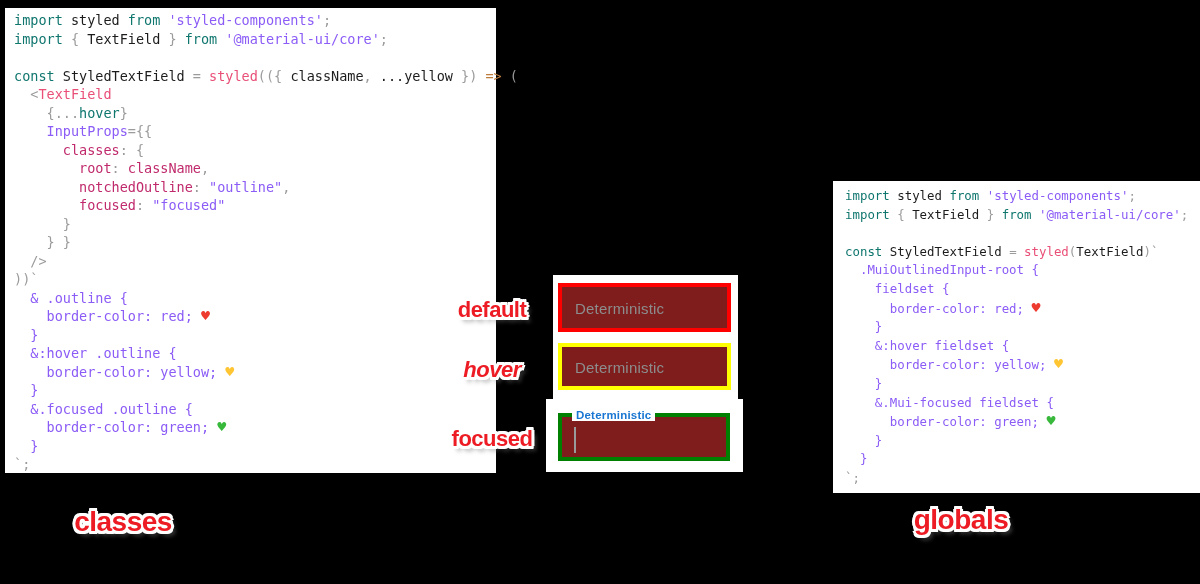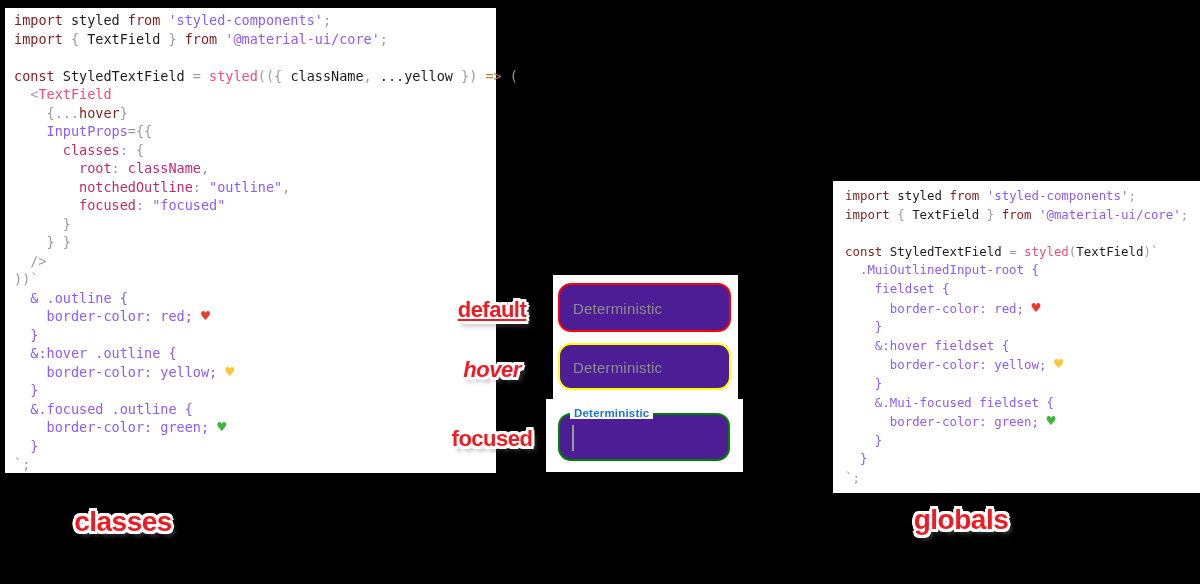--- a/index.html
+++ b/index.html
@@ -13,38 +13,38 @@
   .code-panel{
     position:absolute;background:#ffffff;
     font-family:"DejaVu Sans Mono","Liberation Mono",monospace;
   }
   .code-panel .line{white-space:pre;}
   #panel-classes{left:5px;top:8px;width:491px;height:465px;padding:3px 0 0 9px;box-sizing:border-box;
     font-size:13.5px;line-height:18.5px;}
   #panel-globals{left:833px;top:181px;width:367px;height:312px;padding:6px 0 0 12px;box-sizing:border-box;
     font-size:12.4px;line-height:18.6px;}
 
-  .kw{color:#7f1d1d;}          
+  .kw{color:#0f766e;}          
   .pl{color:#1c1c1c;}          
   .pn{color:#9b9b9b;}          
   .gr{color:#8b5cf6;}          
   .ky{color:#c02a6c;}          
   .rs{color:#e94f77;}          
   .ar{color:#bd7c3b;}          
   .hr{color:#ee3b30;font-size:15px;}
   .hy{color:#ffc533;font-size:15px;}
   .hg{color:#39b93c;font-size:15px;}
 
   
   .demo-card{position:absolute;background:#ffffff;}
   #card-upper{left:553px;top:275px;width:185px;height:124px;}
   #card-lower{left:546px;top:399px;width:197px;height:73px;}
 
   .mui-field{
-    position:absolute;background:#4c1d95;border:2px solid #eab308;border-radius:13px;
+    position:absolute;background:#7f1d1d;border:4px solid #eab308;border-radius:0;
     box-sizing:border-box;
   }
   #field-default{left:558px;top:283px;width:173px;height:49px;}
   #field-hover{left:558px;top:343px;width:173px;height:47px;}
   #field-focused{left:558px;top:413px;width:172px;height:48px;}
   .placeholder{
     position:absolute;left:13px;top:50%;transform:translateY(-50%);
     font-size:15px;color:#8d8d8d;letter-spacing:.2px;
   }
   .notch-label{
@@ -58,21 +58,21 @@
     position:absolute;color:#ed1c24;font-weight:bold;text-align:center;
     letter-spacing:-0.5px;
     text-shadow:
       -2px -2px 0 #fff, 2px -2px 0 #fff, -2px 2px 0 #fff, 2px 2px 0 #fff,
       -3px 0 0 #fff, 3px 0 0 #fff, 0 -3px 0 #fff, 0 3px 0 #fff,
       -2px 3px 0 #fff, 2px 3px 0 #fff, -2px -3px 0 #fff, 2px -3px 0 #fff,
       4px 5px 4px rgba(110,110,110,.65);
   }
   .sticker.small{font-size:22px;width:120px;}
   .sticker.big{font-size:28px;width:170px;}
-  #stk-default{left:432px;top:297px;text-decoration:underline;}
+  #stk-default{left:432px;top:297px;}
   #stk-hover{left:432px;top:357px;font-style:italic;}
   #stk-focused{left:432px;top:426px;}
   #stk-classes{left:38px;top:506px;}
   #stk-globals{left:876px;top:504px;}
 </style>
 </head>
 <body>
 
 <div class="canvas">
 

